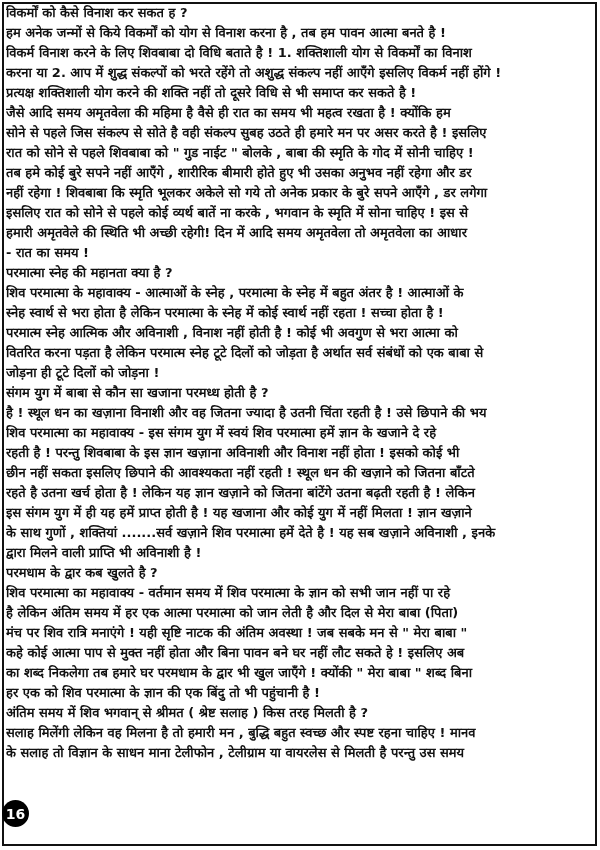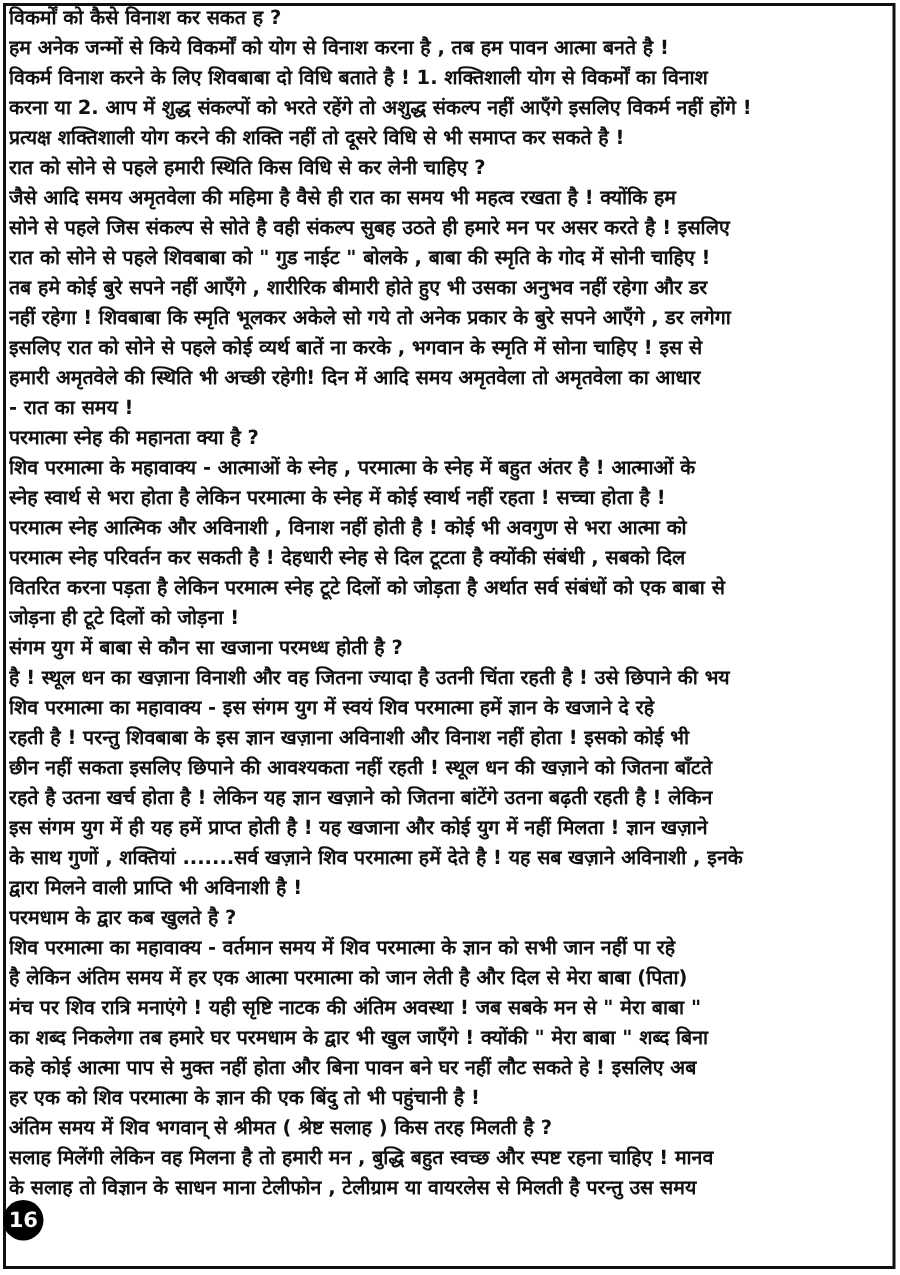--- a/index.html
+++ b/index.html
@@ -70,51 +70,49 @@
 <body>
 
 <div class="page">
   <div class="frame"></div>
   <div class="content">
       <div class="line heading">विकर्मों को कैसे विनाश कर सकत ह ?</div>
       <div class="line">हम अनेक जन्मों से किये विकर्मों को योग से  विनाश करना है , तब हम पावन आत्मा बनते है !</div>
       <div class="line">विकर्म विनाश करने के लिए शिवबाबा  दो विधि बताते है ! 1. शक्तिशाली योग से विकर्मों का विनाश</div>
       <div class="line">करना या 2. आप में शुद्ध संकल्पों को भरते रहेंगे तो अशुद्ध संकल्प नहीं आएँगे इसलिए विकर्म नहीं होंगे !</div>
       <div class="line">प्रत्यक्ष शक्तिशाली योग करने की शक्ति नहीं तो दूसरे विधि से भी समाप्त कर सकते है !</div>
-      <div class="line heading">रात को सोने से पहले हमारी स्थिति किस विधि से कर लेनी चाहिए ?</div>
       <div class="line">जैसे आदि समय अमृतवेला  की महिमा है वैसे ही रात का समय भी महत्व रखता है ! क्योंकि  हम</div>
       <div class="line">सोने से पहले जिस संकल्प से सोते है वही संकल्प सुबह उठते ही हमारे मन पर असर करते है ! इसलिए</div>
       <div class="line">रात को सोने से पहले शिवबाबा  को " गुड नाईट " बोलके , बाबा की स्मृति के गोद में सोनी चाहिए !</div>
       <div class="line">तब हमे कोई बुरे सपने नहीं आएँगे , शारीरिक बीमारी होते हुए भी उसका अनुभव नहीं रहेगा और डर</div>
       <div class="line">नहीं रहेगा ! शिवबाबा  कि स्मृति भूलकर अकेले सो गये तो अनेक प्रकार के बुरे सपने आएँगे , डर लगेगा</div>
       <div class="line">इसलिए रात को सोने से पहले कोई व्यर्थ बातें ना करके , भगवान के स्मृति में सोना चाहिए ! इस से</div>
       <div class="line">हमारी अमृतवेले  की स्थिति भी अच्छी रहेगी! दिन में आदि समय अमृतवेला  तो अमृतवेला  का आधार</div>
       <div class="line">- रात का समय !</div>
       <div class="line heading">परमात्मा स्नेह की महानता क्या है ?</div>
       <div class="line">शिव परमात्मा के महावाक्य   - आत्माओं के स्नेह , परमात्मा के स्नेह में बहुत अंतर है ! आत्माओं के</div>
       <div class="line">स्नेह स्वार्थ से भरा होता है लेकिन परमात्मा के स्नेह में कोई स्वार्थ नहीं रहता ! सच्चा होता है !</div>
       <div class="line">परमात्म  स्नेह आत्मिक और अविनाशी , विनाश नहीं होती है ! कोई भी अवगुण से भरा आत्मा को</div>
-      <div class="line">परमात्म स्नेह परिवर्तन कर सकती है ! देहधारी स्नेह से दिल टूटता है क्योंकी संबंधी , सबको दिल</div>
       <div class="line">वितरित करना पड़ता है लेकिन परमात्म स्नेह टूटे दिलों को जोड़ता है अर्थात सर्व संबंधों को एक बाबा से</div>
       <div class="line">जोड़ना ही टूटे दिलों को जोड़ना !</div>
       <div class="line heading">संगम युग में बाबा से कौन सा खजाना परमध्ध होती  है ?</div>
       <div class="line">है ! स्थूल धन का खज़ाना विनाशी और वह जितना ज्यादा है उतनी चिंता रहती है ! उसे छिपाने की भय</div>
       <div class="line">शिव परमात्मा  का महावाक्य  - इस संगम युग में स्वयं शिव परमात्मा हमें ज्ञान के खजाने दे रहे</div>
       <div class="line">रहती है ! परन्तु शिवबाबा  के इस  ज्ञान खज़ाना अविनाशी और विनाश नहीं होता ! इसको कोई भी</div>
       <div class="line">छीन नहीं सकता इसलिए छिपाने की आवश्यकता नहीं रहती ! स्थूल धन की खज़ाने को जितना बाँटते</div>
       <div class="line">रहते है उतना खर्च होता है ! लेकिन यह ज्ञान खज़ाने को जितना बांटेंगे उतना बढ़ती रहती है !  लेकिन</div>
       <div class="line">इस संगम युग  में ही यह हमें प्राप्त होती है ! यह खजाना और कोई युग में नहीं मिलता ! ज्ञान खज़ाने</div>
       <div class="line">के साथ गुणों , शक्तियां .......सर्व खज़ाने शिव परमात्मा हमें देते है ! यह सब खज़ाने अविनाशी , इनके</div>
       <div class="line">द्वारा मिलने वाली प्राप्ति भी अविनाशी है !</div>
       <div class="line heading">परमधाम के द्वार कब खुलते है ?</div>
       <div class="line">शिव परमात्मा का महावाक्य  - वर्तमान समय में शिव परमात्मा के ज्ञान को सभी जान नहीं पा रहे</div>
       <div class="line">है लेकिन अंतिम समय में हर एक आत्मा परमात्मा को जान लेती है और दिल से मेरा बाबा (पिता)</div>
       <div class="line">मंच पर शिव रात्रि मनाएंगे ! यही सृष्टि नाटक की अंतिम अवस्था ! जब सबके मन से " मेरा बाबा "</div>
+      <div class="line">कहे कोई आत्मा पाप से मुक्त नहीं होता  और बिना पावन बने घर नहीं लौट सकते हे ! इसलिए  अब</div>
       <div class="line">का शब्द निकलेगा तब हमारे घर परमधाम के द्वार भी खुल जाएँगे ! क्योंकी  " मेरा बाबा " शब्द बिना</div>
-      <div class="line">कहे कोई आत्मा पाप से मुक्त नहीं होता  और बिना पावन बने घर नहीं लौट सकते हे ! इसलिए  अब</div>
       <div class="line">हर एक को शिव परमात्मा के ज्ञान की एक बिंदु तो भी पहुंचानी है !</div>
       <div class="line heading">अंतिम समय में शिव भगवान् से श्रीमत ( श्रेष्ट सलाह ) किस तरह मिलती है ?</div>
       <div class="line">सलाह मिलेंगी लेकिन वह मिलना है तो हमारी मन , बुद्धि  बहुत स्वच्छ और स्पष्ट रहना चाहिए ! मानव</div>
       <div class="line">के सलाह तो विज्ञान के साधन माना टेलीफोन , टेलीग्राम या वायरलेस से मिलती है परन्तु उस समय</div>
     </div>
   <div class="page-badge">
     <span>16</span>
   </div>
 </div>
 

